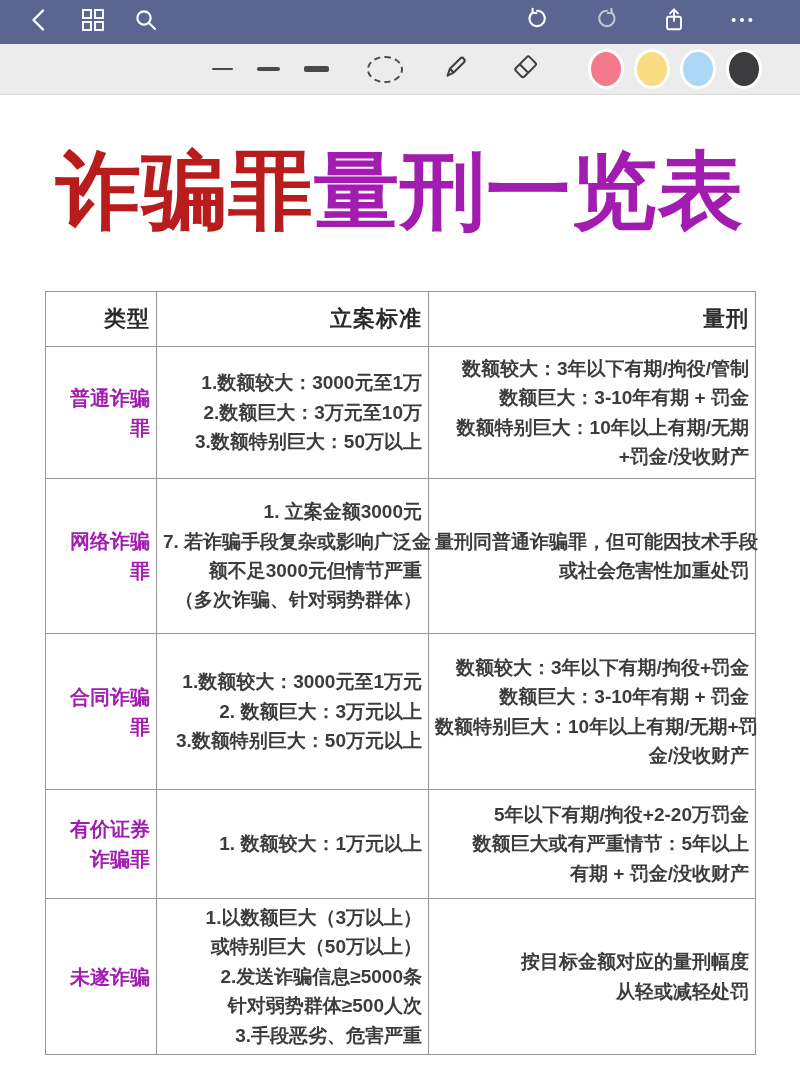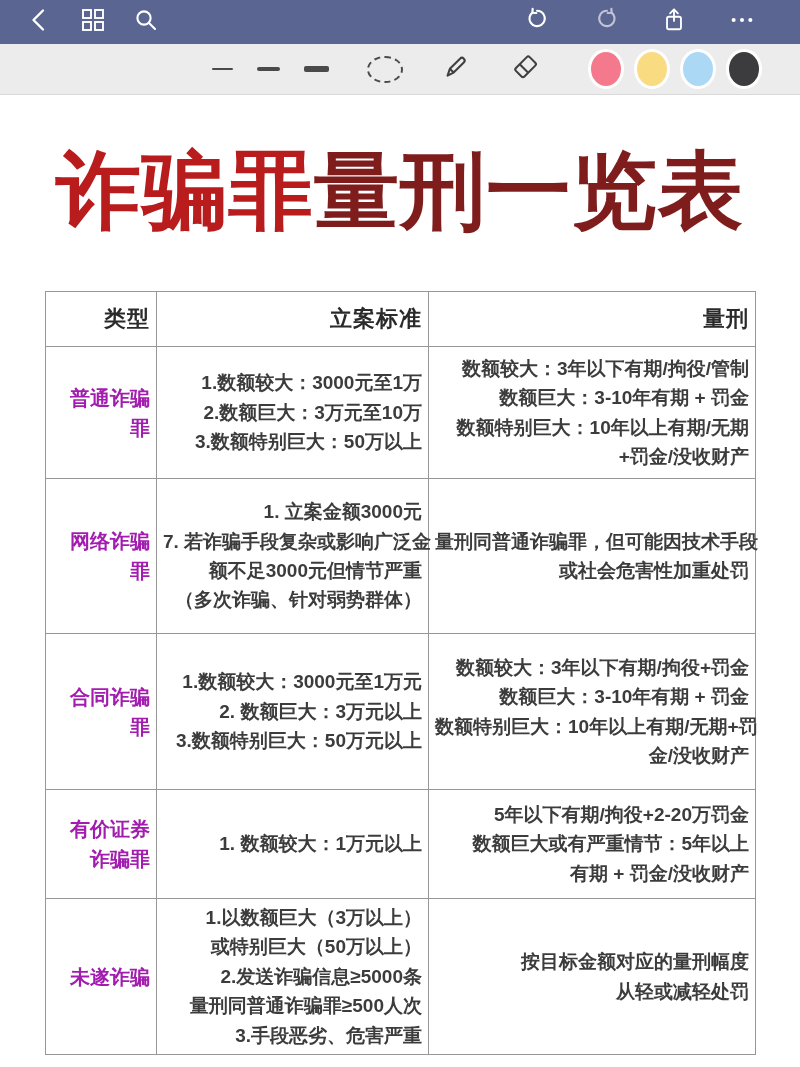--- a/index.html
+++ b/index.html
@@ -39,21 +39,21 @@
   }
   .color-dot:first-of-type { margin-left:26px; }
 
   
   .page { background:#ffffff; }
   .doc-title {
     margin-top:46px; height:102px; text-align:center; white-space:nowrap;
     font-size:85px; font-weight:900; line-height:100px; letter-spacing:1px;
   }
   .title-red { color:#b91c1c; }
-  .title-black { color:#7f1d1d; }
+  .title-black { color:#a21caf; }
 
   table.crime-table {
     border-collapse:collapse; margin:48px 0 0 45px; width:710px;
     table-layout:fixed; background:#fff;
   }
   .crime-table col.c1 { width:111px; }
   .crime-table col.c2 { width:272px; }
   .crime-table col.c3 { width:327px; }
   .crime-table th, .crime-table td {
     border:1.5px solid #979797; text-align:right; vertical-align:middle; padding:4px 6px;
@@ -247,21 +247,21 @@
             <div>数额巨大或有严重情节：5年以上</div>
             <div>有期 + 罚金/没收财产</div>
           </td>
         </tr>
         <tr>
           <td class="type-cell">未遂诈骗</td>
           <td class="text-cell">
             <div>1.以数额巨大（3万以上）</div>
             <div>或特别巨大（50万以上）</div>
             <div>2.发送诈骗信息≥5000条</div>
-            <div>量刑同普通诈骗罪≥500人次</div>
+            <div>针对弱势群体≥500人次</div>
             <div>3.手段恶劣、危害严重</div>
           </td>
           <td class="text-cell">
             <div>按目标金额对应的量刑幅度</div>
             <div>从轻或减轻处罚</div>
           </td>
         </tr>
       </tbody>
   </table>
 </div>

